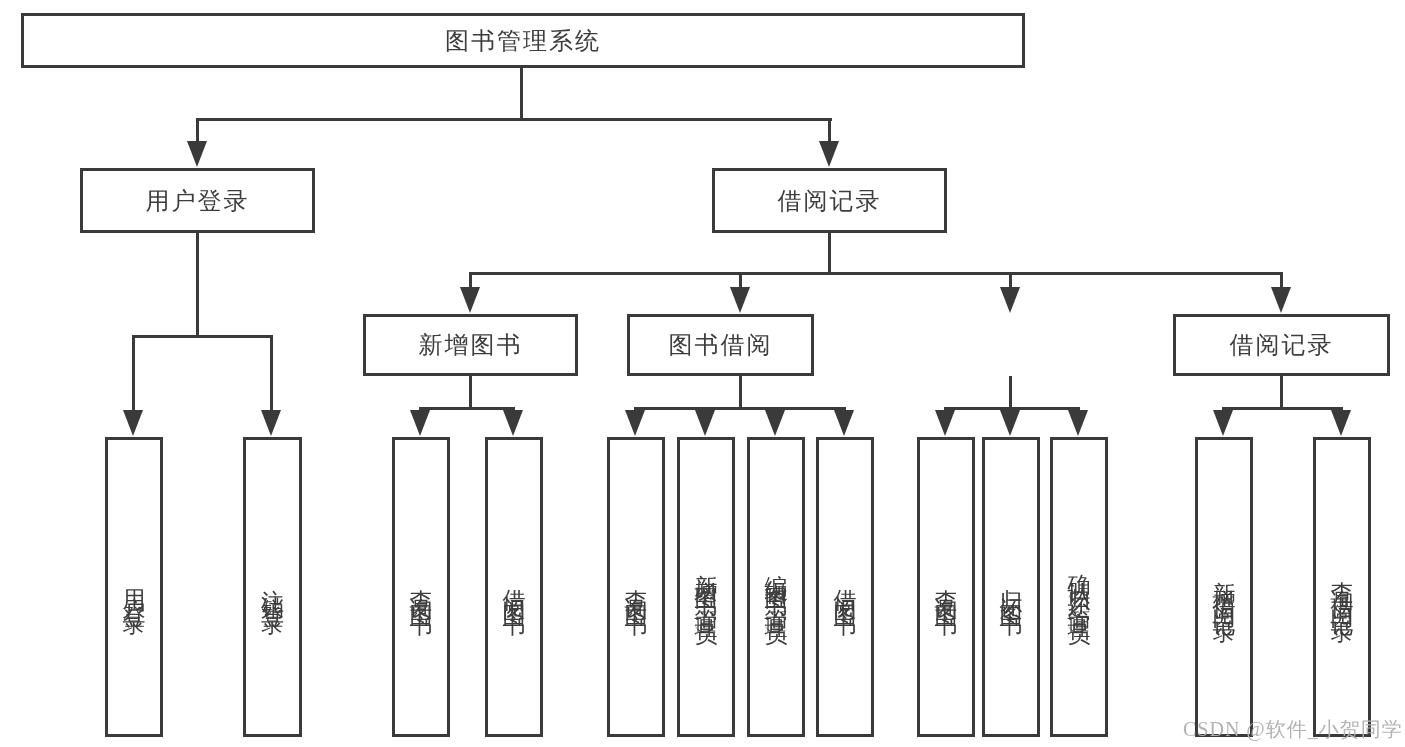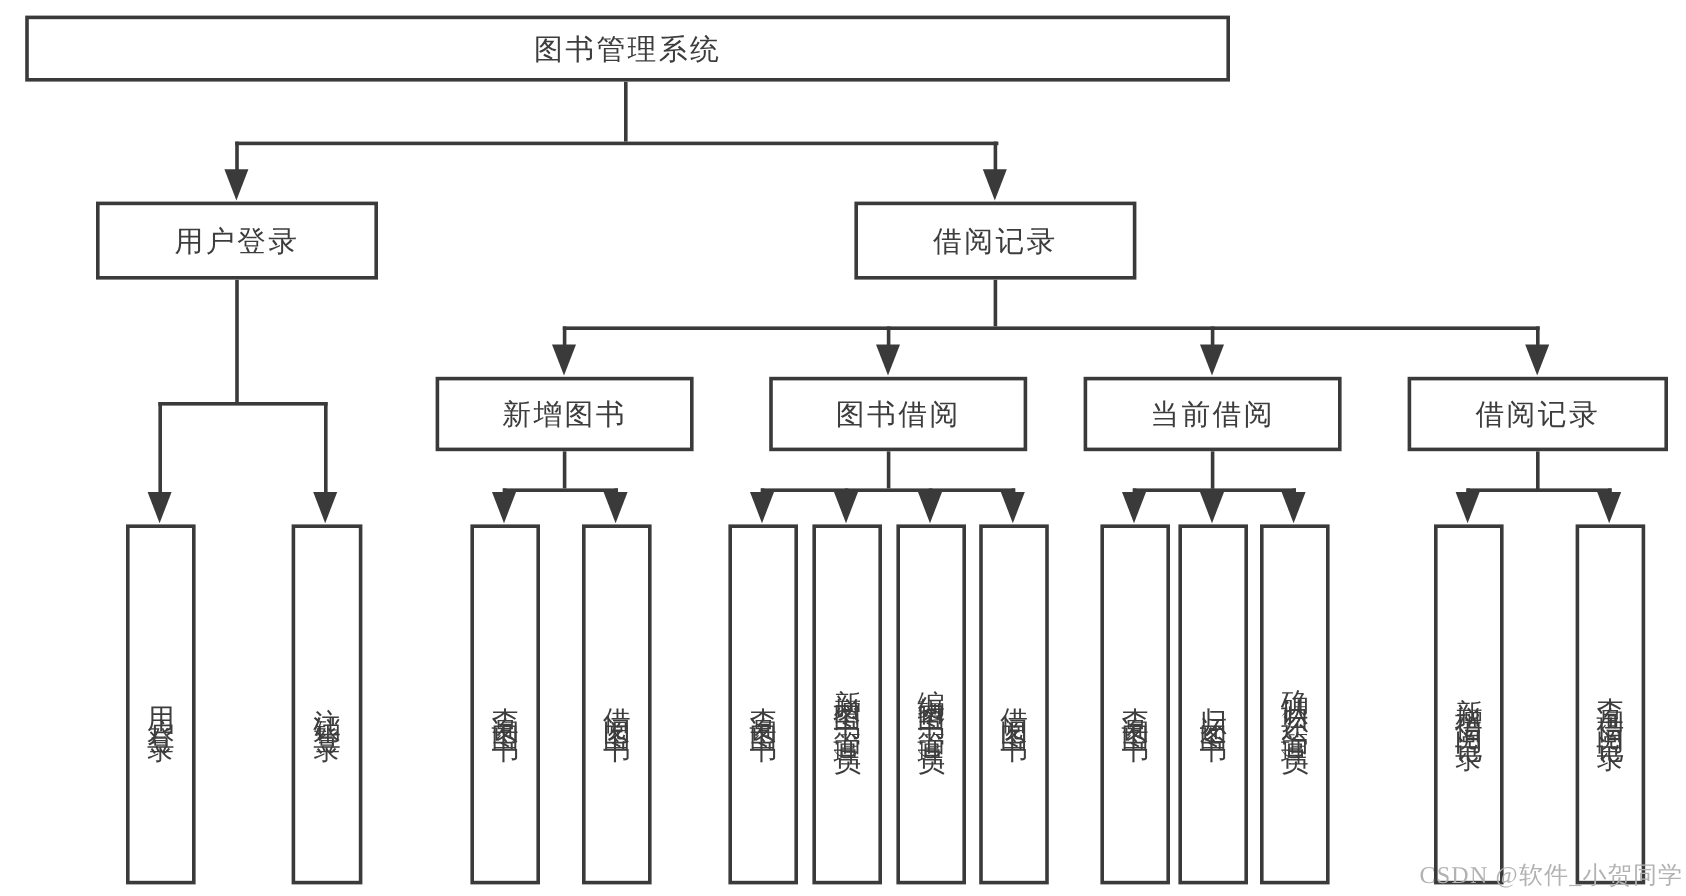--- a/index.html
+++ b/index.html
@@ -48,27 +48,24 @@
   </div>
 
   <div class="box" style="left:712px; top:168px; width:235px; height:65px;">
     <span>借阅记录</span>
   </div>
 
   <div class="box" style="left:363px; top:314px; width:215px; height:62px;">
     <span>新增图书</span>
   </div>
 
-  <div class="box" style="left:641px; top:314px; width:215px; height:62px;">
+  <div class="box" style="left:627px; top:314px; width:187px; height:62px;">
     <span>图书借阅</span>
   </div>
 
-  <div class="box" style="left:903px; top:314px; width:215px; height:62px;">
-    <span>当前借阅</span>
-  </div>
 
   <div class="box" style="left:1173px; top:314px; width:217px; height:62px;">
     <span>借阅记录</span>
   </div>
 
   <div class="leaf" style="left:105px; top:437px; width:58px; height:300px;">
     <span class="vtext">用户登录</span>
   </div>
   <div class="leaf" style="left:243px; top:437px; width:59px; height:300px;">
     <span class="vtext">注销登录</span>

